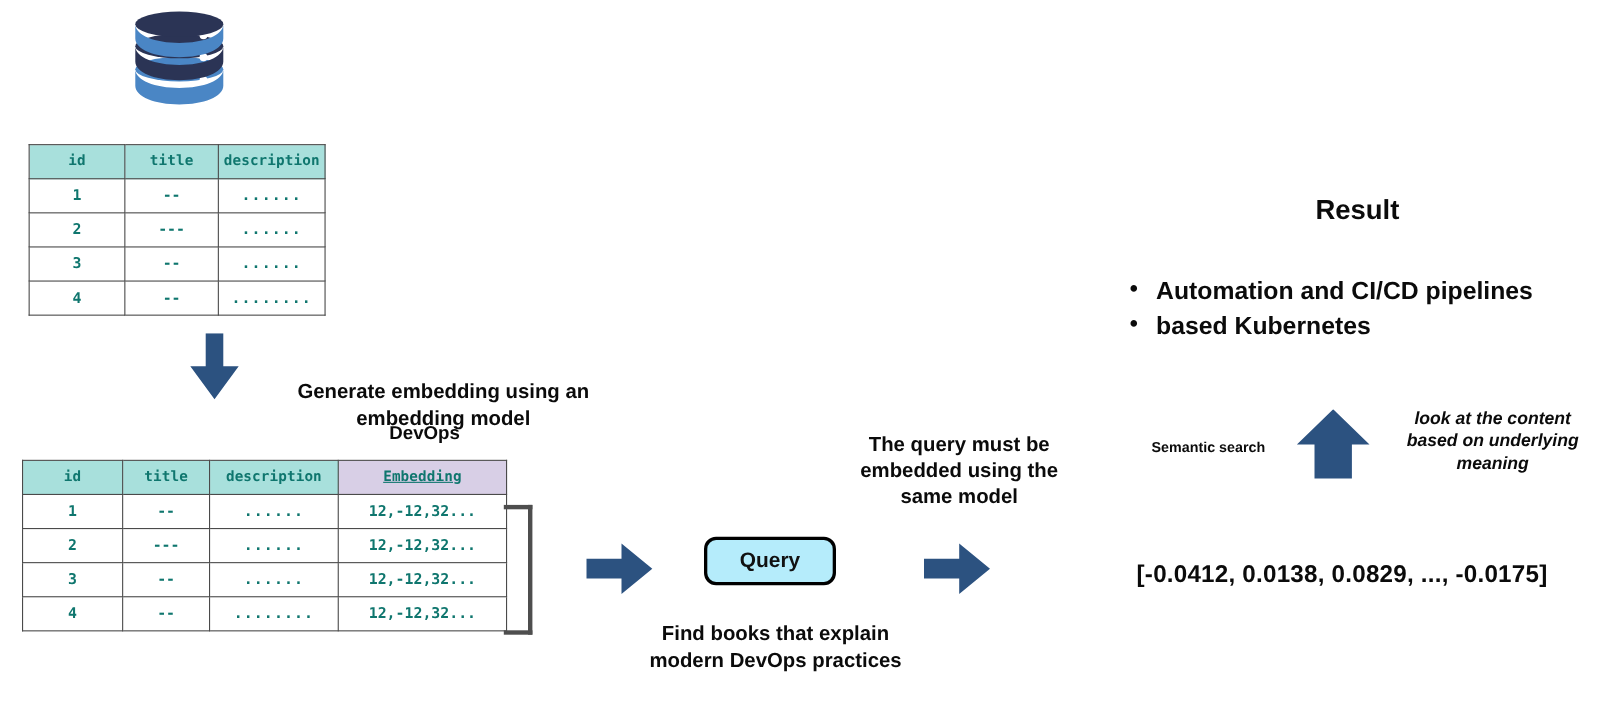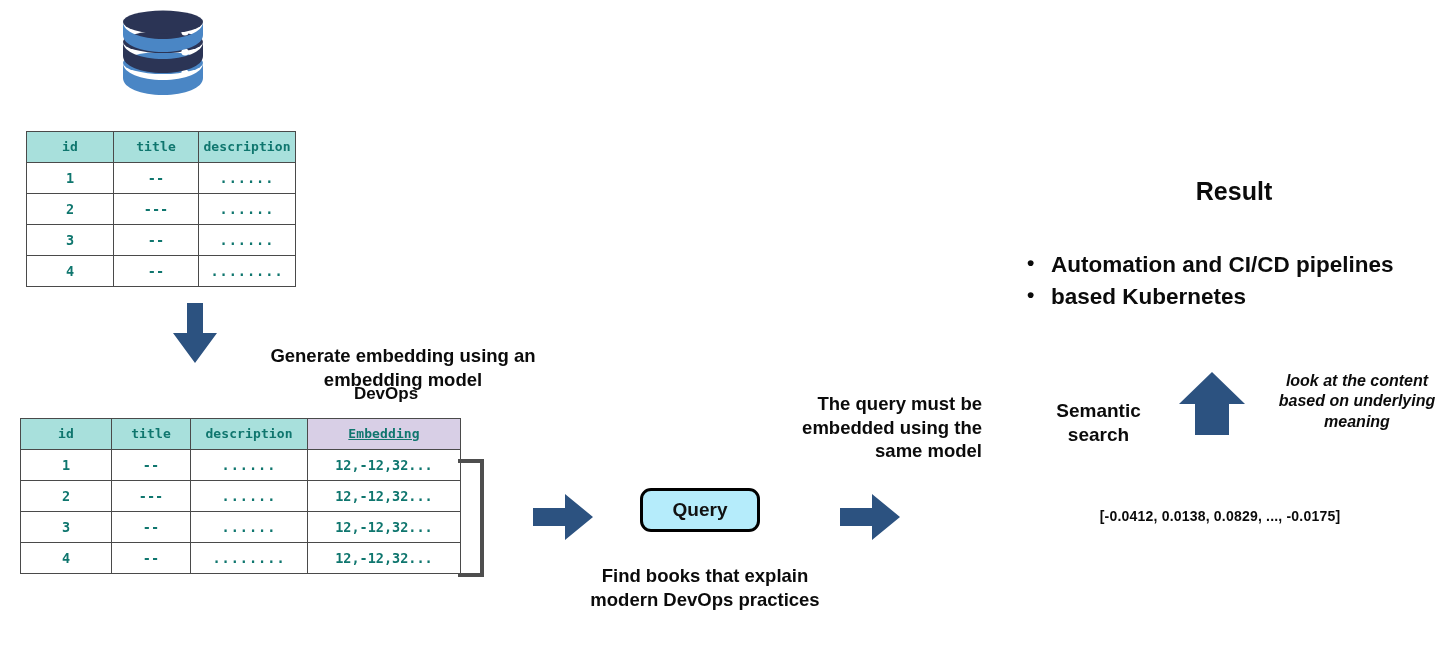--- a/index.html
+++ b/index.html
@@ -64,25 +64,25 @@
   
   .hdr-bold {
     font-weight: bold;
     color: #0b0b0b;
     text-align: center;
     line-height: 1.28;
   }
   .t-generate { font-size: 18.5px; width: 300px; }
   .t-vector   { font-size: 17px; }
   .t-querycap { font-size: 18.5px; width: 250px; }
-  .t-samemodel{ font-size: 18.5px; width: 220px; text-align: right; }
+  .t-samemodel{ font-size: 18.5px; width: 220px; }
   .t-result   { font-size: 25px; }
-  .t-semantic { font-size: 19px; }
+  .t-semantic { font-size: 13px; }
   .t-lookat   { font-size: 16px; width: 190px; font-style: italic; }
-  .t-embedvec { font-size: 14px; letter-spacing: 0.2px; }
+  .t-embedvec { font-size: 22px; letter-spacing: 0.2px; }
 
   
   ul.result-list {
     list-style: none;
     margin: 0;
     padding: 0;
   }
   ul.result-list li {
     font-size: 22.5px;
     font-weight: bold;

